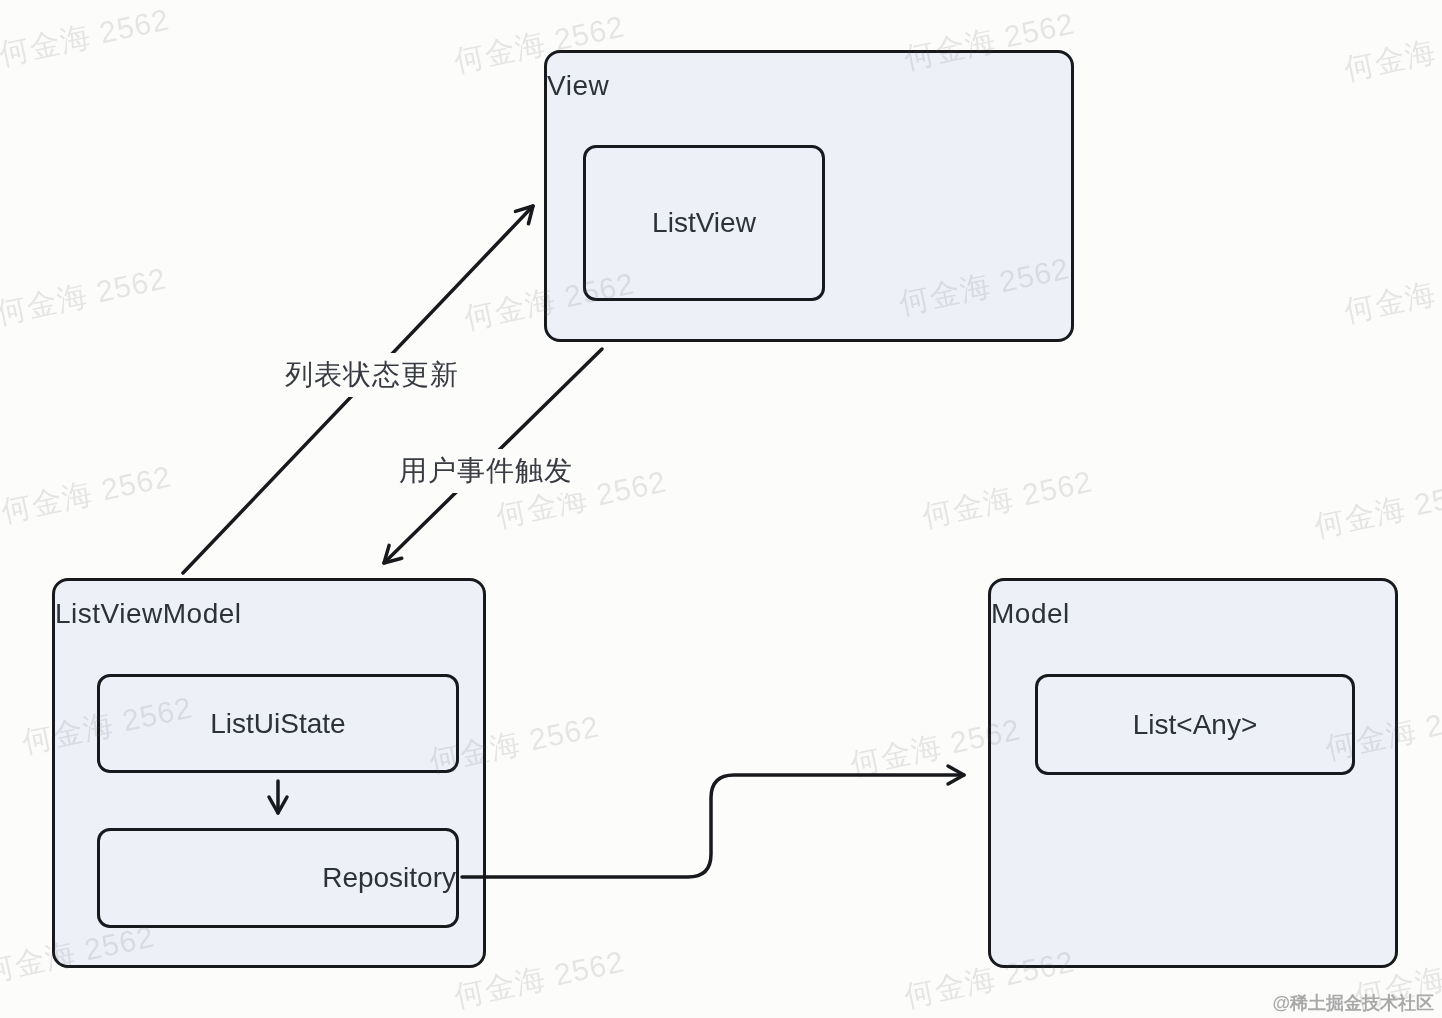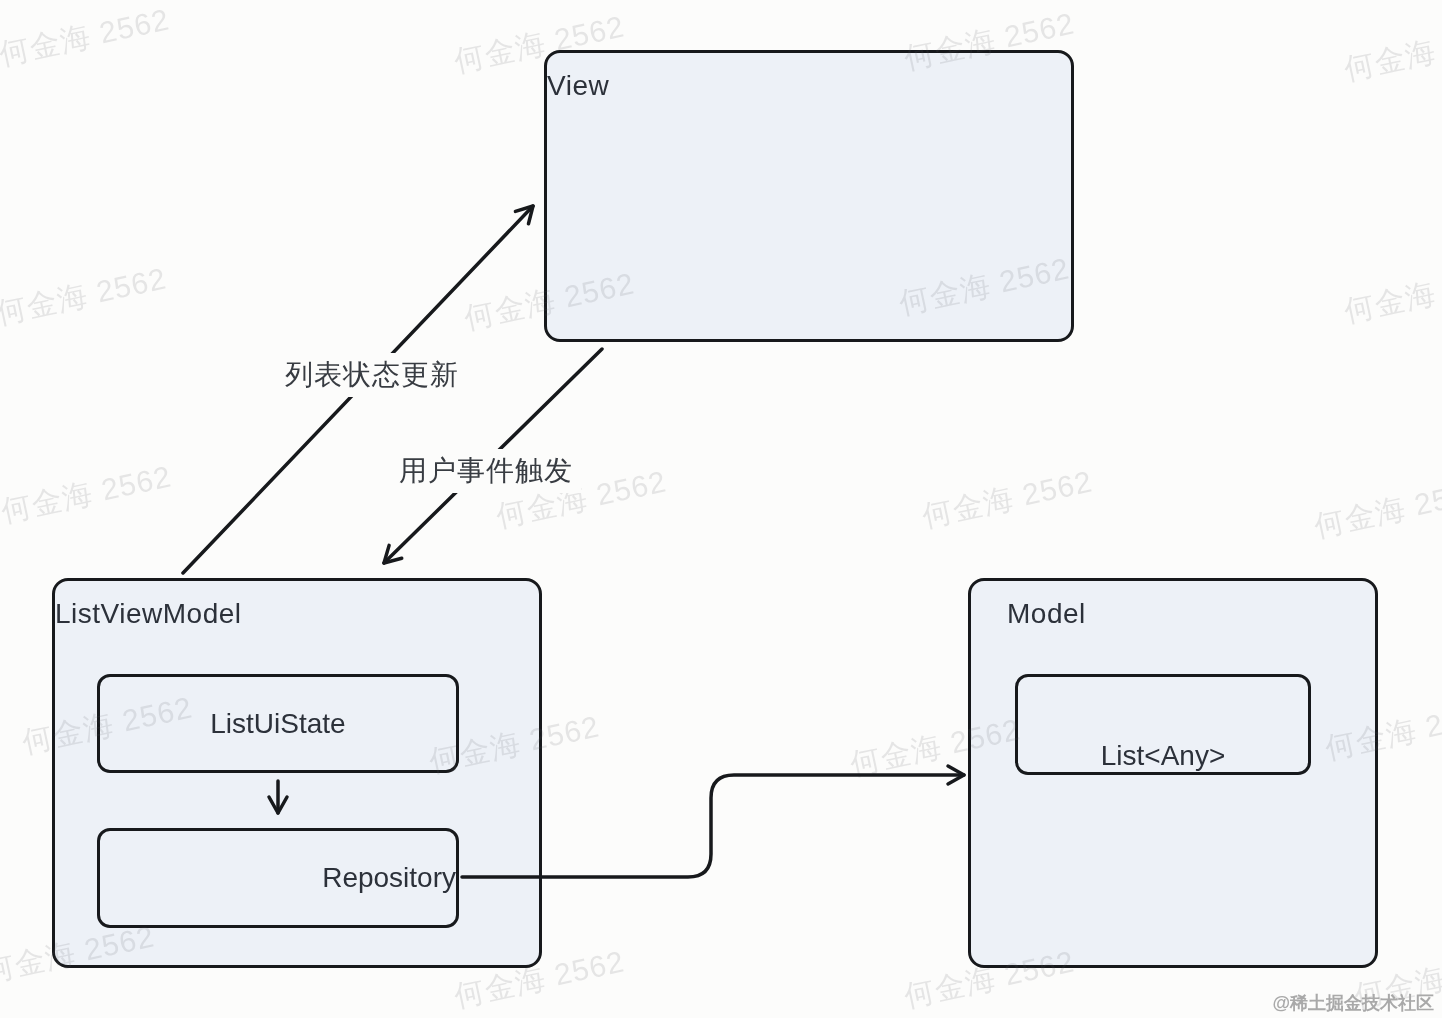--- a/index.html
+++ b/index.html
@@ -43,26 +43,26 @@
     align-items: center;
     justify-content: center;
     font-size: 28px;
     color: var(--text);
   }
 
   #view-box       { left: 544px; top: 50px;  width: 530px; height: 292px; }
   #list-view      { left: 36px;  top: 92px;  width: 242px; height: 156px; }
   #empty-view     { left: 298px; top: 92px;  width: 204px; height: 156px; }
 
-  #viewmodel-box  { left: 52px;  top: 578px; width: 490px; height: 390px; }
+  #viewmodel-box  { left: 52px;  top: 578px; width: 434px; height: 390px; }
   #list-ui-state  { left: 42px;  top: 93px;  width: 362px; height: 99px; align-items: center;  }
   #repository     { left: 42px;  top: 247px; width: 362px; height: 100px; justify-content: flex-end; }
 
-  #model-box      { left: 968px; top: 578px; width: 410px; height: 390px; padding-left: 36px; }
-  #list-any       { left: 44px;  top: 93px;  width: 296px; height: 101px; align-items: flex-end; }
+  #model-box      { left: 988px; top: 578px; width: 410px; height: 390px; }
+  #list-any       { left: 44px;  top: 93px;  width: 320px; height: 101px; }
 
   
   svg.edges {
     position: absolute;
     left: 0; top: 0;
     width: 1442px;
     height: 1018px;
     z-index: 3;
     pointer-events: none;
   }
@@ -119,20 +119,23 @@
     font-weight: bold;
   }
 </style>
 </head>
 <body>
 
 <div class="canvas">
 
   <div class="node" id="view-box">
     <div class="node-title">View</div>
+    <div class="subnode" id="list-view">
+      <span>ListView</span>
+    </div>
   </div>
 
   <div class="node" id="viewmodel-box">
     <div class="node-title">ListViewModel</div>
     <div class="subnode" id="list-ui-state">
       <span>ListUiState</span>
     </div>
     <div class="subnode" id="repository">
       <span>Repository</span>
     </div>

